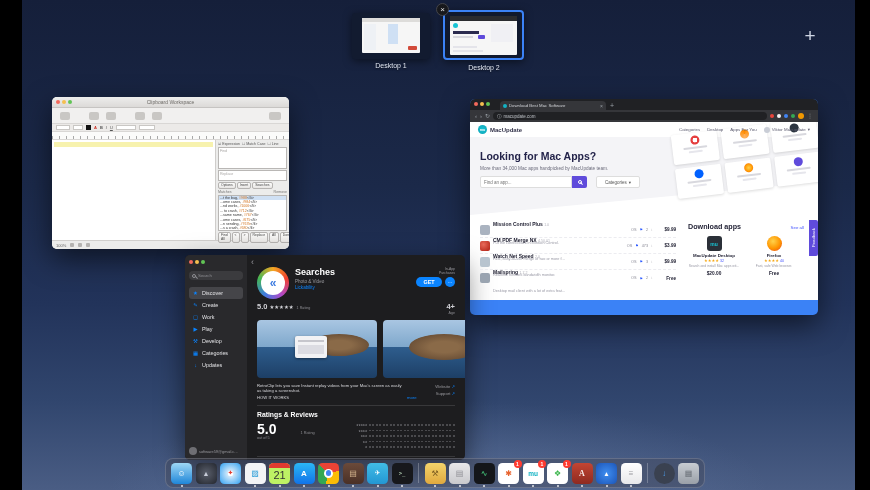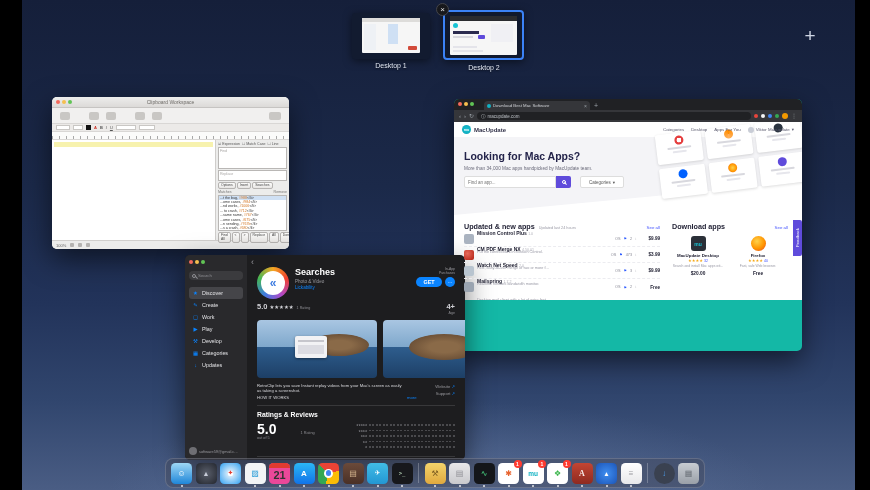--- a/index.html
+++ b/index.html
@@ -54,21 +54,21 @@
   .mini-btn { background:linear-gradient(#fcfcfb,#e8e6e4); border:1px solid #b5b3b1; border-radius:2px; padding:0 2px; font-size:3.4px; color:#444; line-height:4.6px; }
   #matches-hdr { display:flex; justify-content:space-between; color:#777; margin-bottom:1px; }
   #matches { background:#fff; border:1px solid #b9b7b5; height:36px; overflow:hidden; }
   .match-row { padding:0 1px; line-height:4.4px; white-space:nowrap; color:#333; }
   .match-row.sel { background:#cfe0f4; }
   .match-row .num { color:#d2731f; }
   #ed-status { height:9px; background:#ececeb; border-top:1px solid #d1cfcd; display:flex; align-items:center; gap:4px; padding:0 4px; font-size:4px; color:#666; }
   .st-ic { width:4px; height:4px; background:#b5b3b1; border-radius:1px; }
 
   
-  #browser { left:454px; top:99px; width:348px; height:252px; background:#14b8a6; }
+  #browser { left:470px; top:99px; width:348px; height:216px; background:#3b82f6; }
   #br-tabbar { height:11px; background:#202124; position:relative; display:flex; align-items:flex-end; }
   #br-tabbar .tl { position:absolute; left:4px; top:3px; }
   #br-tab { margin-left:30px; width:106px; height:9px; background:#35363a; border-radius:4px 4px 0 0;
     display:flex; align-items:center; gap:2px; padding:0 3px; }
   #br-tab .fav { width:4px; height:4px; border-radius:50%; background:#12b2c3; }
   #br-tab .t { font-size:4.3px; color:#d0d2d6; white-space:nowrap; overflow:hidden; flex:1; }
   #br-tab .x { font-size:5px; color:#9aa0a6; }
   #br-newtab { font-size:7px; color:#9aa0a6; margin-left:4px; line-height:9px; }
   #br-toolbar { height:12px; background:#35363a; display:flex; align-items:center; gap:3px; padding:0 5px; }
   .nav-g { font-size:6px; color:#9aa0a6; line-height:10px; }
@@ -205,21 +205,21 @@
     font-size:8px; position:relative; flex:none; }
   .dk .badge { position:absolute; top:-2.5px; right:-2.5px; min-width:8px; height:8px; border-radius:4px;
     background:#ff3b30; color:#fff; font-size:5px; line-height:8px; text-align:center; font-weight:700; }
   .dk .run { position:absolute; bottom:-3.5px; left:50%; margin-left:-1px; width:2px; height:2px;
     background:rgba(255,255,255,.85); border-radius:50%; }
   .dk-sep { width:1px; height:20px; background:rgba(255,255,255,.25); margin:0 2px; flex:none; }
   .d-finder{background:linear-gradient(180deg,#9ed7f5,#1f86d8);color:#fff;}
   .d-launchpad{background:radial-gradient(circle,#5a5f6b,#23262e);color:#c8ccd8;font-size:7px;}
   .d-safari{background:radial-gradient(circle,#fff 18%,#cfe8fb 20%,#39a5f3 95%);color:#e23d32;font-size:7px;}
   .d-preview{background:#f2f4f6;color:#2a9dd8;}
-  .d-calendar{background:#ec4899;color:#333;font-weight:700;font-size:11px;position:relative;}
+  .d-calendar{background:#bef264;color:#333;font-weight:400;font-size:11px;position:relative;}
   .d-calendar::before{content:"";position:absolute;top:0;left:0;right:0;height:5px;background:#e03b30;border-radius:4.5px 4.5px 0 0;}
   .d-appstore{background:linear-gradient(180deg,#2bb7f6,#1173e8);color:#fff;font-weight:700;}
   .d-chrome{background:conic-gradient(from -45deg,#ea4335 0 120deg,#fbbc05 0 240deg,#34a853 0 360deg);}
   .d-chrome::before{content:"";position:absolute;width:9px;height:9px;border-radius:50%;background:#fff;}
   .d-chrome::after{content:"";position:absolute;width:5.5px;height:5.5px;border-radius:50%;background:#4285f4;}
   .d-bookshelf{background:linear-gradient(180deg,#6b4a3a,#4a3026);color:#d8b890;}
   .d-telegram{background:linear-gradient(180deg,#41bce6,#2397d3);color:#fff;font-size:7px;}
   .d-terminal{background:#17181c;color:#c8e8c8;font-family:"DejaVu Sans Mono",monospace;font-size:5.5px;}
   .d-archive{background:linear-gradient(180deg,#f3d36b,#e0a93f);color:#7a5a20;}
   .d-notes{background:linear-gradient(180deg,#e8e8ea,#c9c9cd);color:#8a8a90;}
@@ -432,25 +432,20 @@
           <span>Desktop</span>
           <span>Apps For You</span>
           <span id="mu-user">
             <span class="av"></span>
             <span>Viktor Macupdate</span>
             <span>▾</span>
           </span>
         </div>
       </div>
       <div id="mu-updated">
-        <div class="sec-hdr">
-          <span class="t">Updated &amp; new apps</span>
-          <span class="s">Updated last 24 hours</span>
-          <span class="see">See all</span>
-        </div>
         <div class="app-row">
           <span class="ic" style="background:#aab3c0"></span>
           <span class="txt"><span class="nm"><span>Mission Control Plus</span> <span class="ver">1.0</span></span><br><span class="ds">Put the control back in Mission Control.</span></span>
           <span class="meta">
               <span>OS</span>
               <span class="flag">⚑</span>
               <span>2</span>
               <span>↓</span>
               <span class="price">$9.99</span>
             </span>

